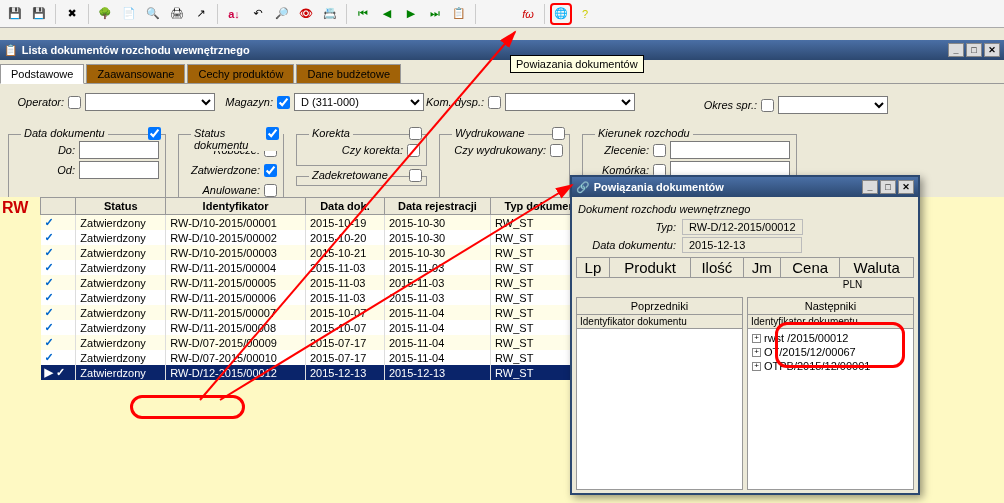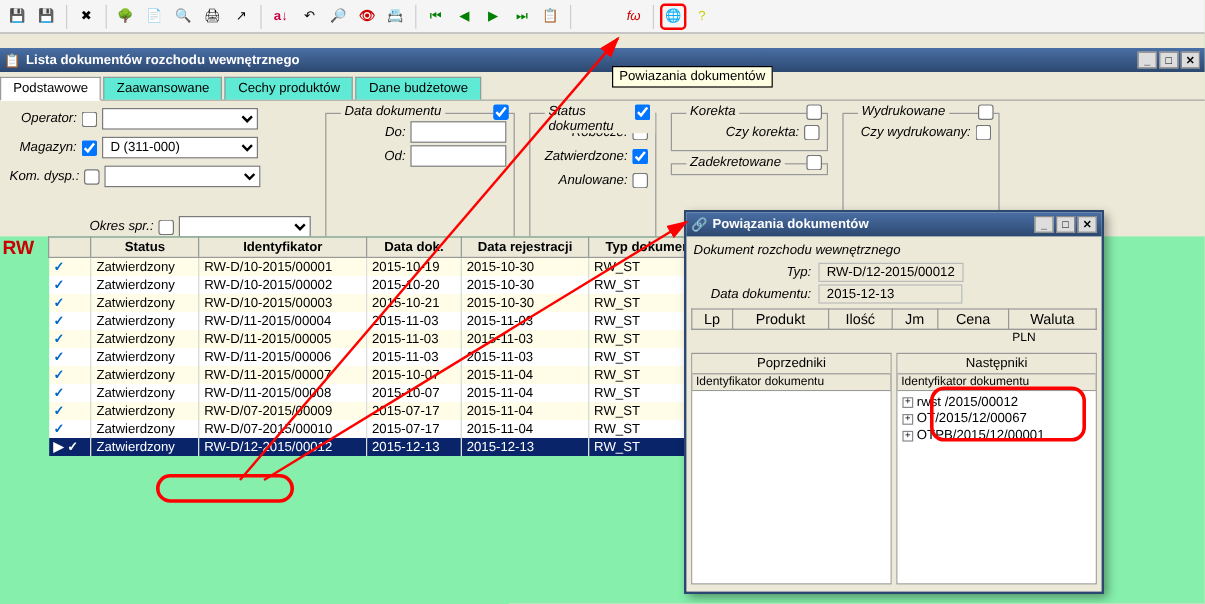--- a/index.html
+++ b/index.html
@@ -9,53 +9,53 @@
 .tb-btn { width: 22px; height: 22px; display: flex; align-items: center; justify-content: center; border: 1px solid transparent; cursor: pointer; }
 .tb-sep { width: 1px; height: 20px; background: #ccc; margin: 0 3px; }
 .tb-highlight { border: 2px solid red !important; border-radius: 4px; }
 
 .window-titlebar { height: 20px; background: linear-gradient(#4a6fa5, #2c4870); color: white; display: flex; align-items: center; padding: 0 4px; font-weight: bold; font-size: 11px; }
 .window-titlebar .icon { margin-right: 4px; }
 .window-titlebar .spacer { flex: 1; }
 .win-btn { width: 16px; height: 14px; background: #ddd; border: 1px solid #888; margin-left: 2px; display: flex; align-items: center; justify-content: center; font-size: 9px; cursor: pointer; color: black; }
 
 .tabs { display: flex; background: #ece9d8; border-bottom: 1px solid #999; padding-top: 4px; }
-.tab { padding: 3px 10px; border: 1px solid #999; border-bottom: none; background: #5eead4; margin-right: 2px; cursor: pointer; }
+.tab { padding: 3px 10px; border: 1px solid #999; border-bottom: none; background: #a16207; margin-right: 2px; cursor: pointer; }
 .tab.active { background: #fff; border-bottom: 1px solid #fff; margin-bottom: -1px; }
 
 .filter-area { background: #ece9d8; padding: 4px 8px; display: flex; gap: 12px; flex-wrap: wrap; }
 .filter-group { border: 1px solid #999; padding: 4px 6px; position: relative; margin-top: 6px; }
 .filter-group .legend { position: absolute; top: -8px; left: 12px; background: #ece9d8; padding: 0 3px; font-style: italic; }
 .filter-row { display: flex; align-items: center; gap: 4px; margin: 2px 0; min-height: 18px; }
 .filter-row label { min-width: 60px; text-align: right; font-style: italic; }
 .filter-row input[type=text], .filter-row select { border: 1px solid #7a7a7a; height: 18px; font-size: 11px; padding: 0 2px; background: white; }
 .filter-row input[type=checkbox] { width: 13px; height: 13px; }
 
-.left-col { display: flex; flex-direction: column; gap: 2px; }
+.left-col { display: flex; flex-direction: row; gap: 2px; }
 .left-col .filter-row label { min-width: 56px; }
 
-.grid-area { position: absolute; top: 197px; left: 0; right: 0; bottom: 0; background: #86efac; }
+.grid-area { position: absolute; top: 197px; left: 0; right: 0; bottom: 0; background: #fef9c3; }
 .rw-badge { position: absolute; left: 0; top: 0; width: 34px; font-weight: bold; color: #c00; font-size: 16px; padding: 2px; }
 
 table.grid { border-collapse: collapse; width: 560px; margin-left: 4px; }
 table.grid th { background: #ece9d8; border: 1px solid #999; padding: 2px 4px; font-weight: bold; text-align: center; margin-top: 36px; }
 table.grid td { border-right: 1px solid #ddd; padding: 1px 4px; white-space: nowrap; }
 table.grid tr.odd { background: #fffde8; }
 table.grid tr.even { background: #fff; }
 table.grid tr.selected { background: #0a246a; color: white; }
 table.grid tr.selected td { color: white; }
 .check { color: #0066cc; font-weight: bold; }
 
 .popup { position: absolute; top: 175px; left: 570px; width: 350px; height: 320px; background: #ece9d8; border: 2px solid #2c4870; box-shadow: 3px 3px 8px rgba(0,0,0,0.4); }
 .popup .body { padding: 4px; }
 .popup .info-row { display: flex; align-items: center; margin: 2px 0; font-style: italic; }
 .popup .info-row label { min-width: 100px; text-align: right; margin-right: 6px; }
 .popup .info-row .val { border: 1px solid #bbb; background: #ece9d8; padding: 1px 6px; min-width: 120px; font-style: normal; }
 .popup table { border-collapse: collapse; width: 100%; }
-.popup th { background: #ece9d8; border: 1px solid #999; padding: 1px 3px; font-weight: normal; text-align: center; font-size: 12px; }
+.popup th { background: #ece9d8; border: 1px solid #999; padding: 1px 3px; font-weight: normal; text-align: center; font-size: 15px; }
 .popup td { padding: 1px 3px; font-size: 10px; }
 
 .panels { display: flex; gap: 4px; margin-top: 6px; }
 .panel { border: 1px solid #999; flex: 1; }
 .panel .phead { text-align: center; padding: 2px; border-bottom: 1px solid #999; background: #ece9d8; }
 .panel .pbody { background: white; height: 160px; padding: 2px; overflow: auto; }
 .tree-item { padding: 1px 2px; display: flex; align-items: center; gap: 3px; }
 .tree-plus { width: 9px; height: 9px; border: 1px solid #888; display: inline-flex; align-items: center; justify-content: center; font-size: 8px; line-height: 1; }
 
 .tooltip { position: absolute; top: 55px; left: 510px; background: #ffffe1; border: 1px solid #000; padding: 2px 5px; font-size: 11px; }
@@ -125,21 +125,21 @@
     <div class="filter-row">
       <label>Magazyn:</label>
       <input type="checkbox" checked="" style="">
       <select style="width:130px"><option>D (311-000)</option></select>
     </div>
     <div class="filter-row">
       <label>Kom. dysp.:</label>
       <input type="checkbox" style="">
       <select style="width:130px"></select>
     </div>
-    <div class="filter-row" style="margin-top:20px;">
+    <div class="filter-row" style="margin-top:8px;">
       <label style="min-width:120px;">Okres spr.:</label>
       <input type="checkbox" style="">
       <select style="width:110px"></select>
     </div>
   </div>
 
   <div class="filter-group">
     <span class="legend">Data dokumentu</span>
     <input type="checkbox" checked="" style="position: absolute; top: -8px; right: 4px;">
     <div class="filter-row">

